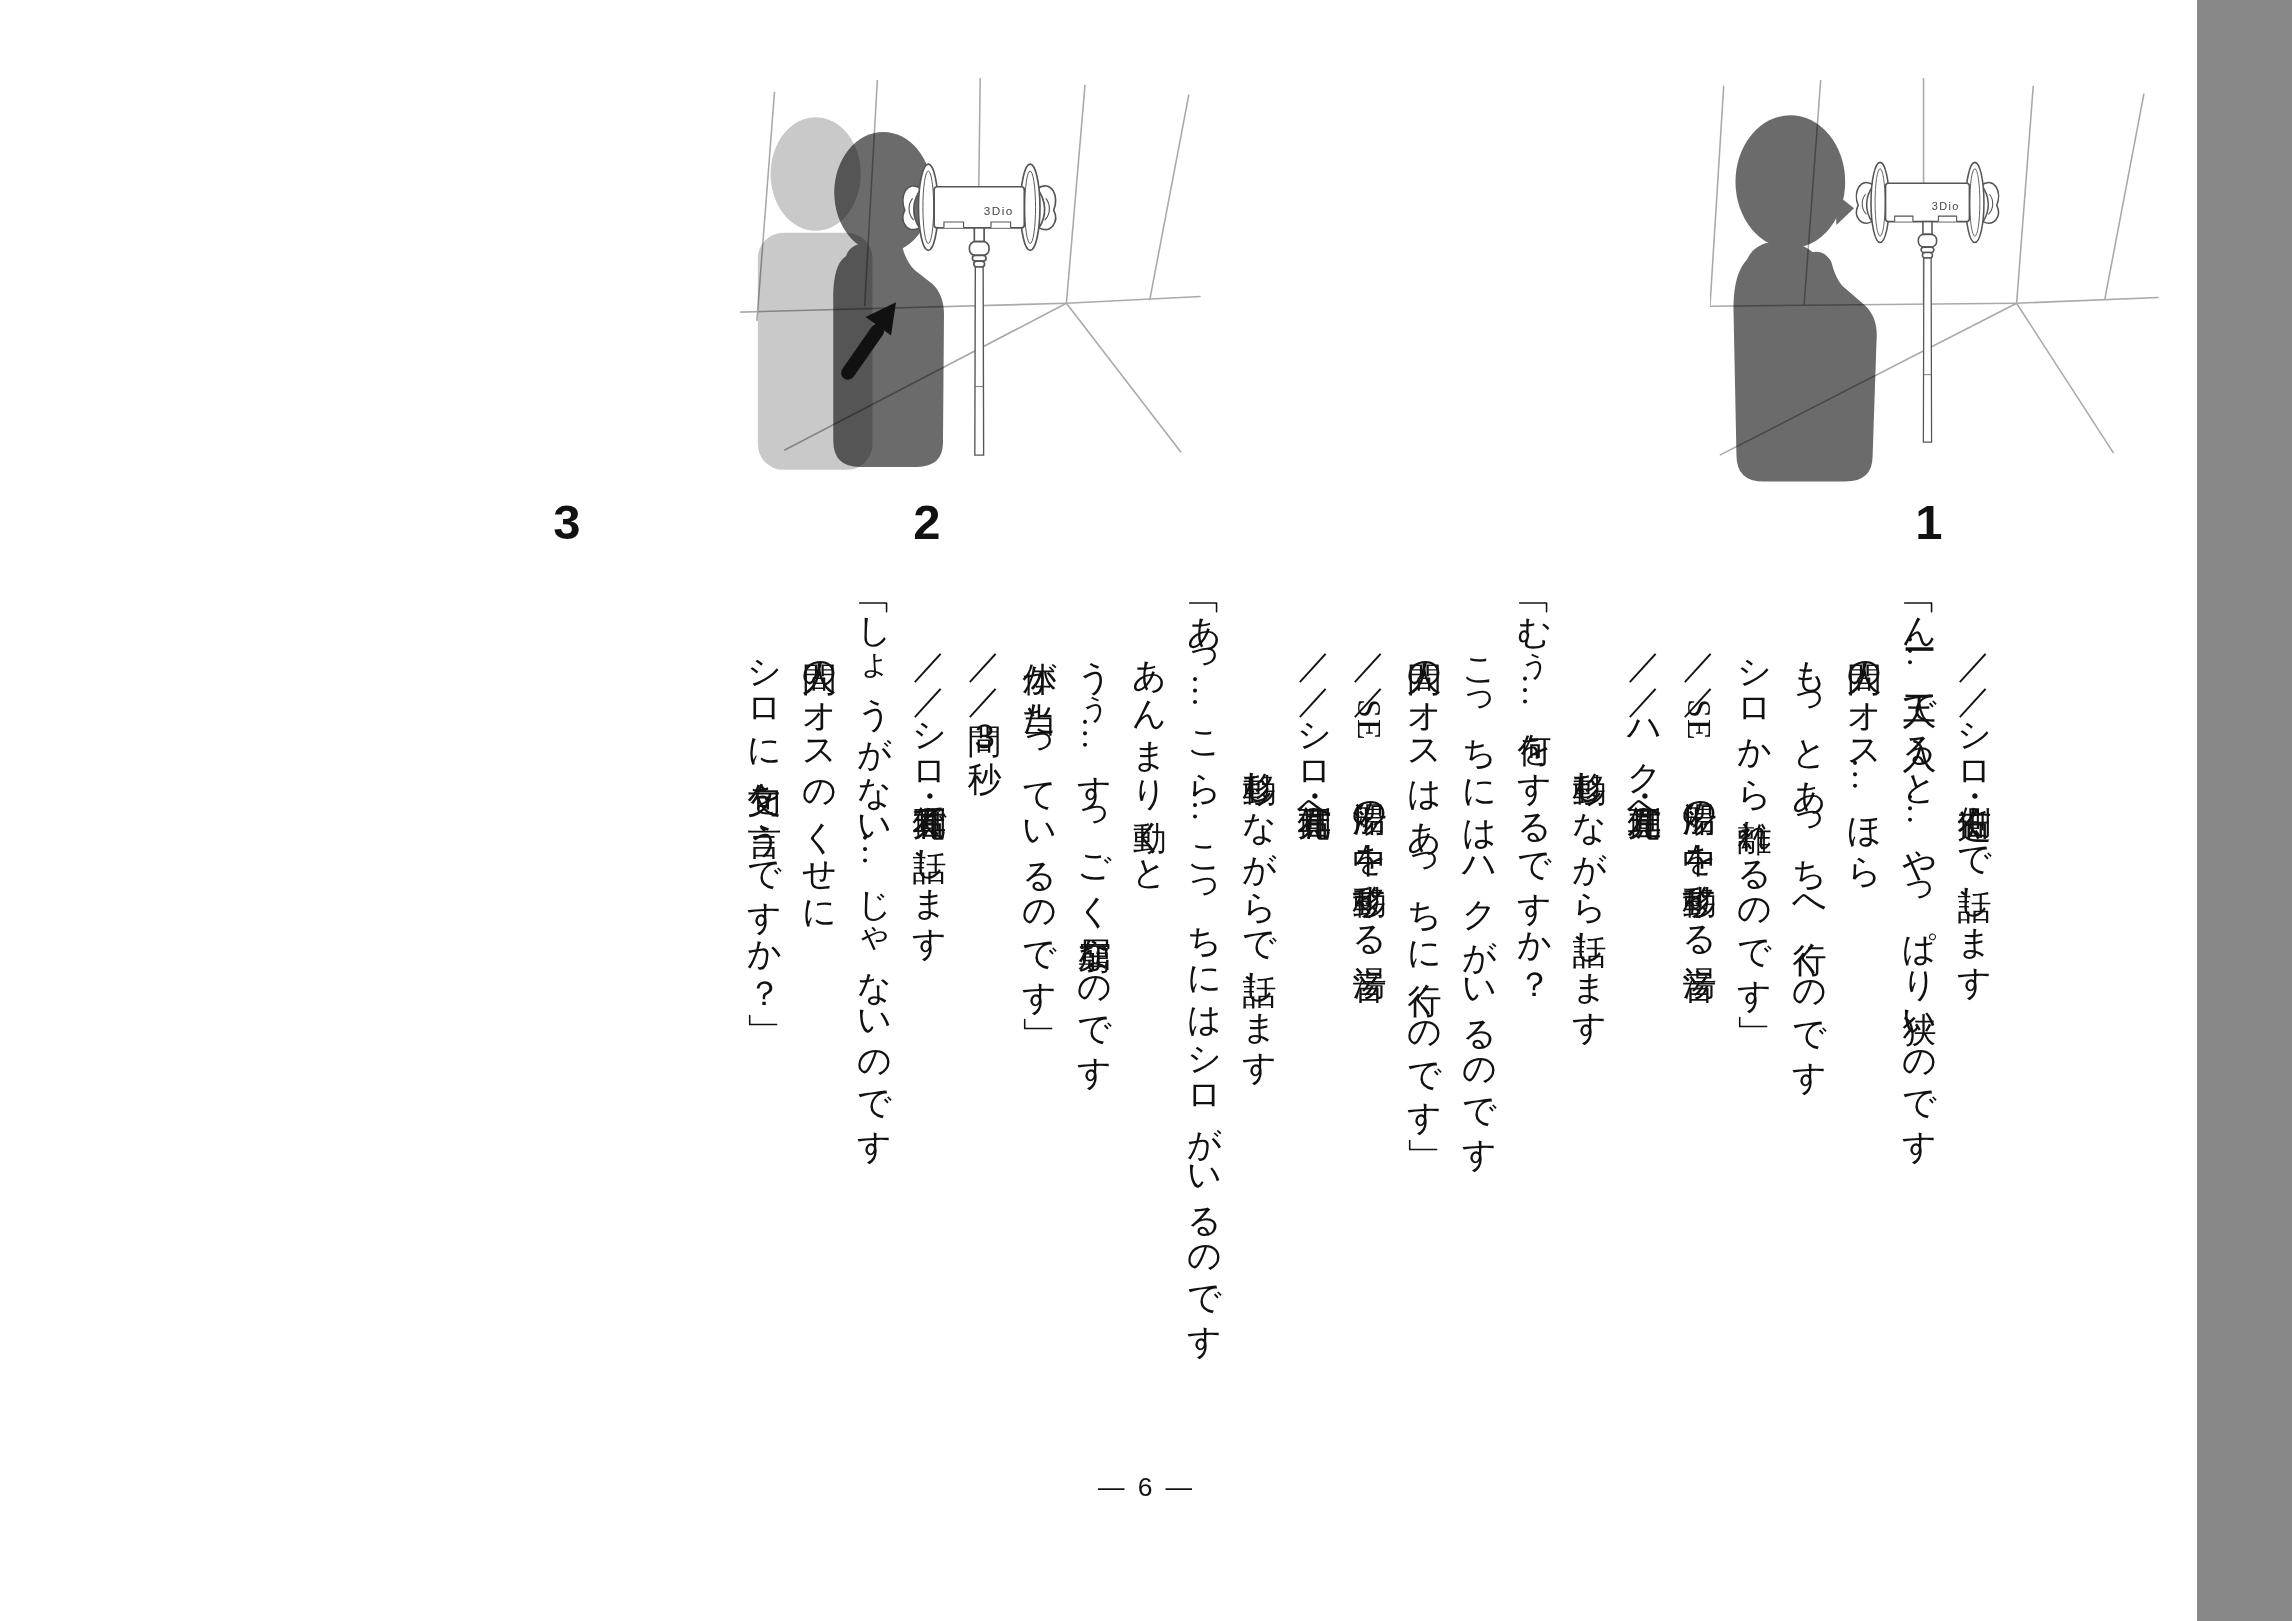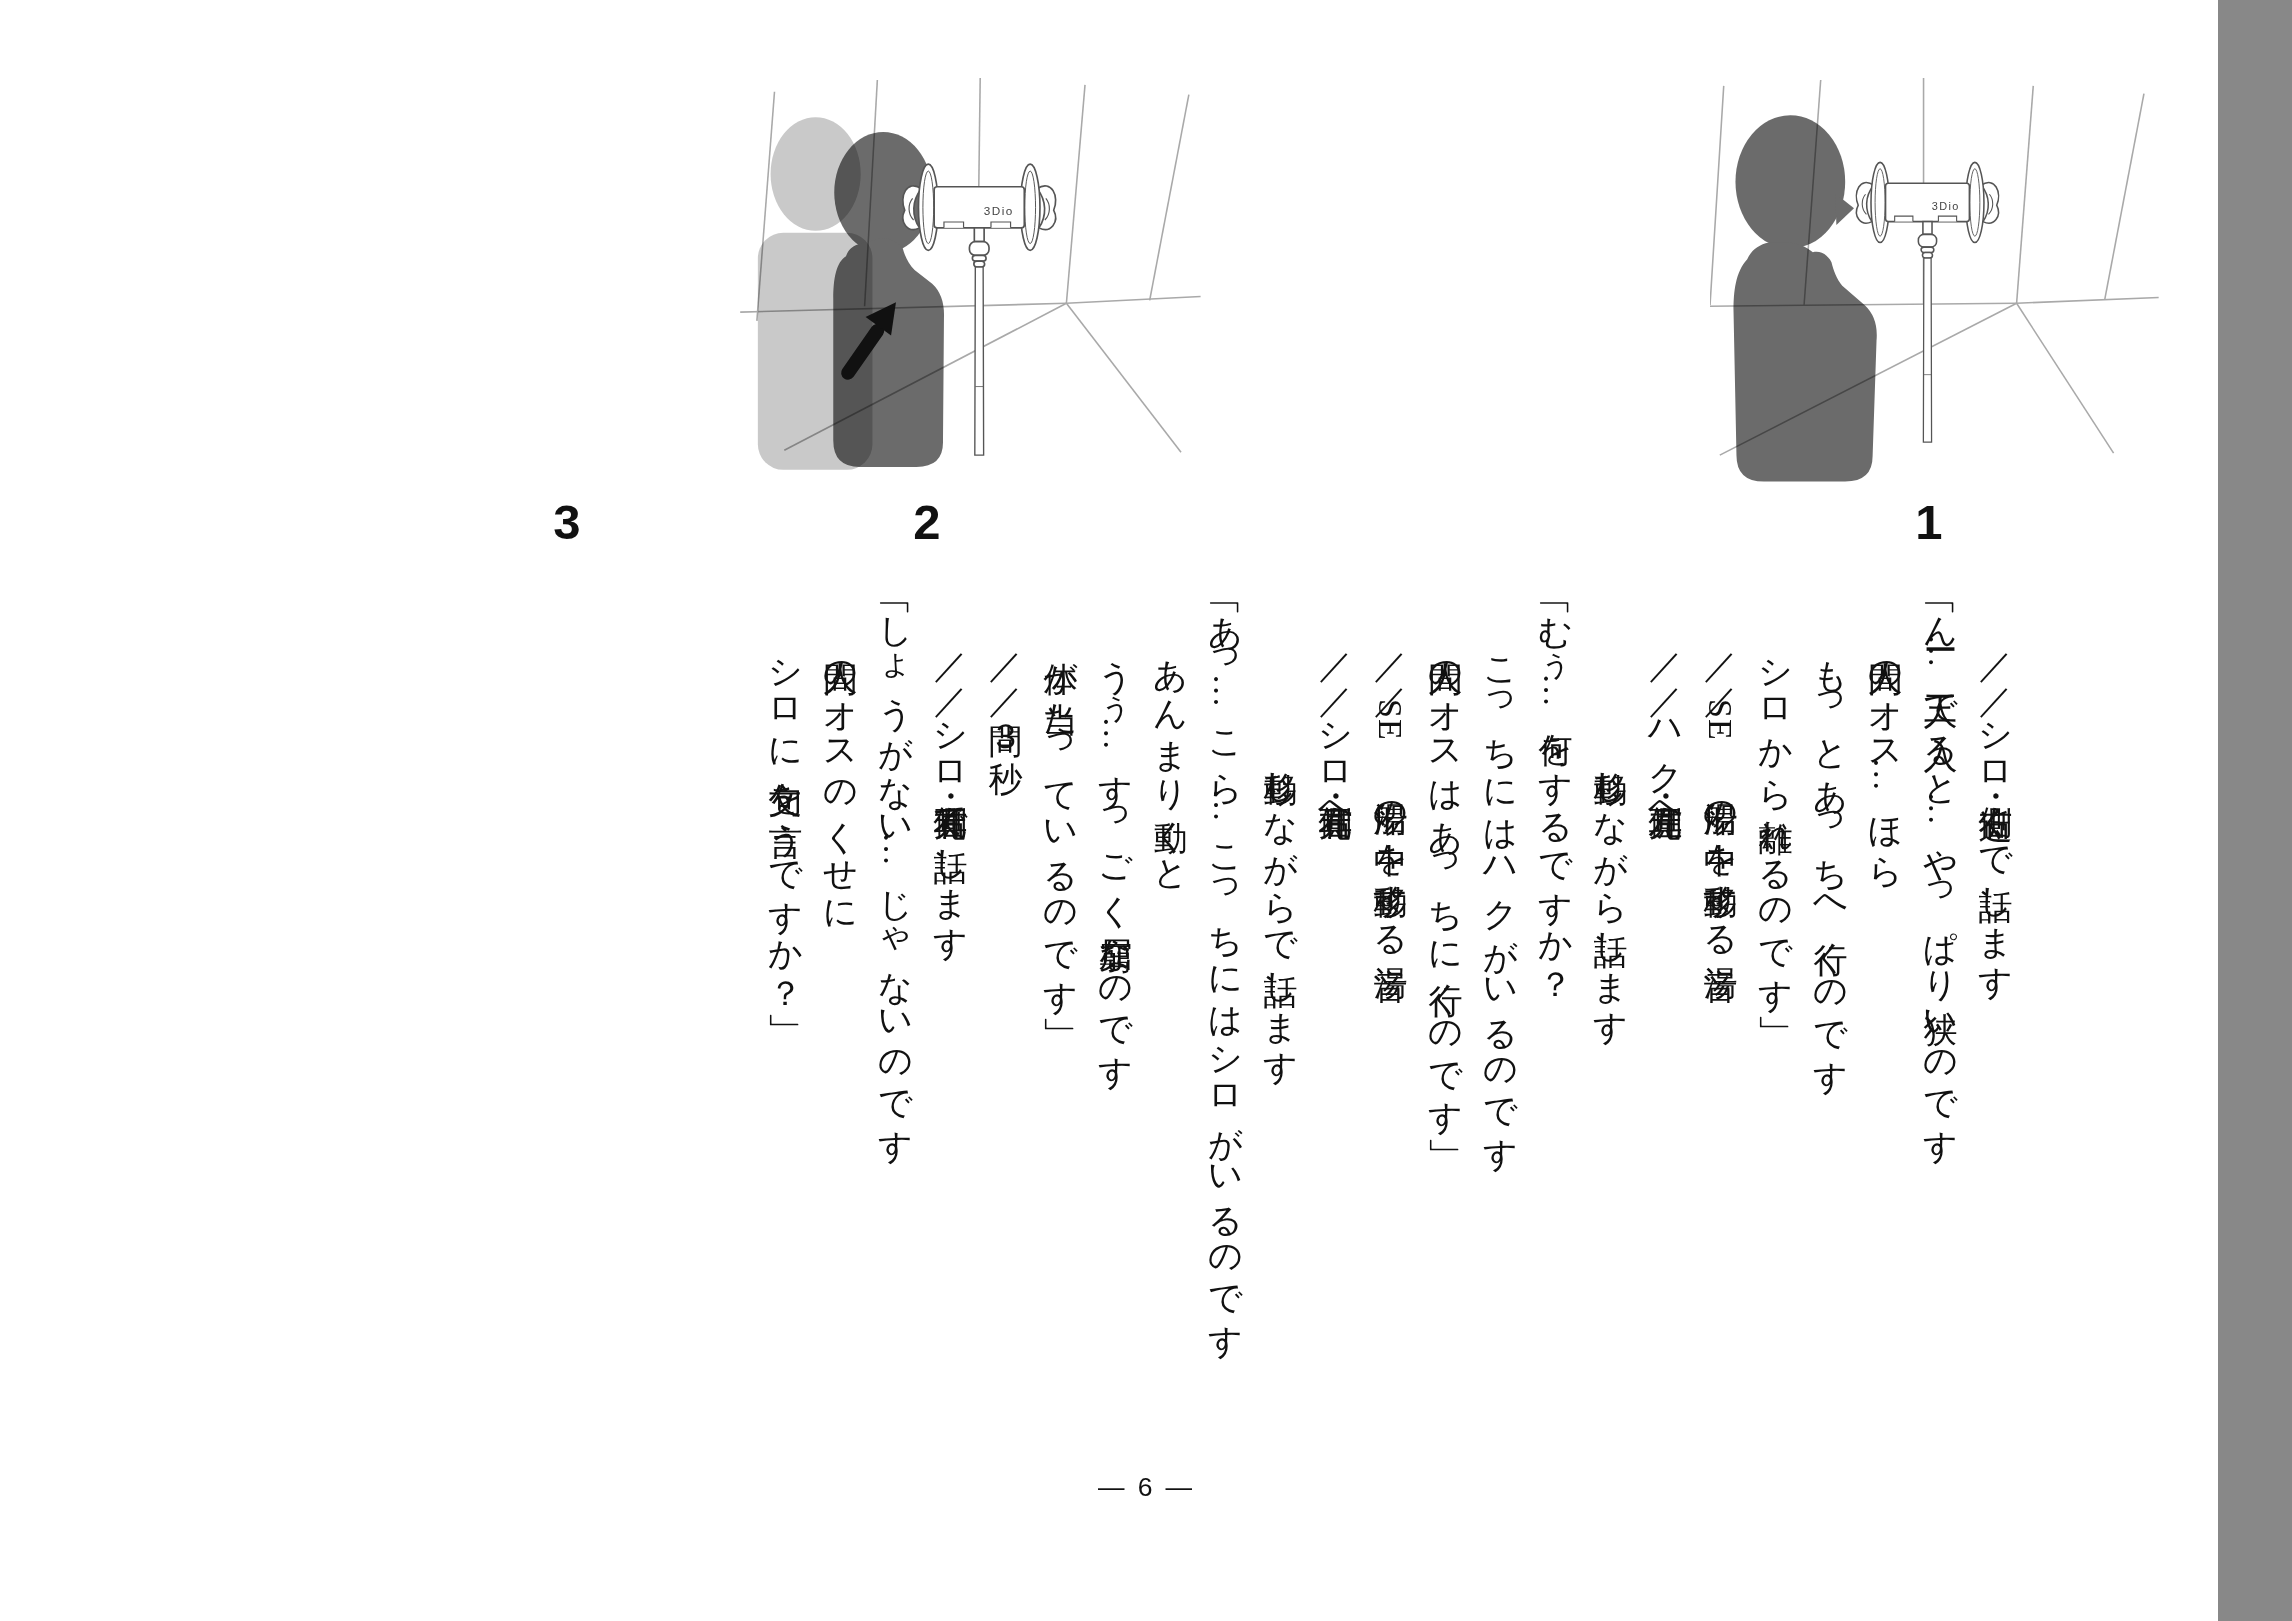--- a/index.html
+++ b/index.html
@@ -1,18 +1,18 @@
 <!DOCTYPE html>
 <html><head>
 <meta charset="utf-8">
 <style>
   html,body { margin:0; padding:0; background:#888; }
   .page {
     position:relative; width:2197px; height:1621px; background:#ffffff;
-    overflow:hidden; font-family:"Liberation Serif","DejaVu Serif",serif;padding-left:21px;
+    overflow:hidden; font-family:"Liberation Serif","DejaVu Serif",serif;
   }
   .illustration { position:absolute; }
   #illus-2 { left:740px; top:78px; }
   #illus-1 { left:1710px; top:78px; }
   .mult { mix-blend-mode:multiply; }
   .panel-num {
     position:absolute; top:498px; width:78px; text-align:center;
     font-family:"Liberation Sans","DejaVu Sans",sans-serif;
     font-size:49px; font-weight:600; color:#111; line-height:49px;
   }

